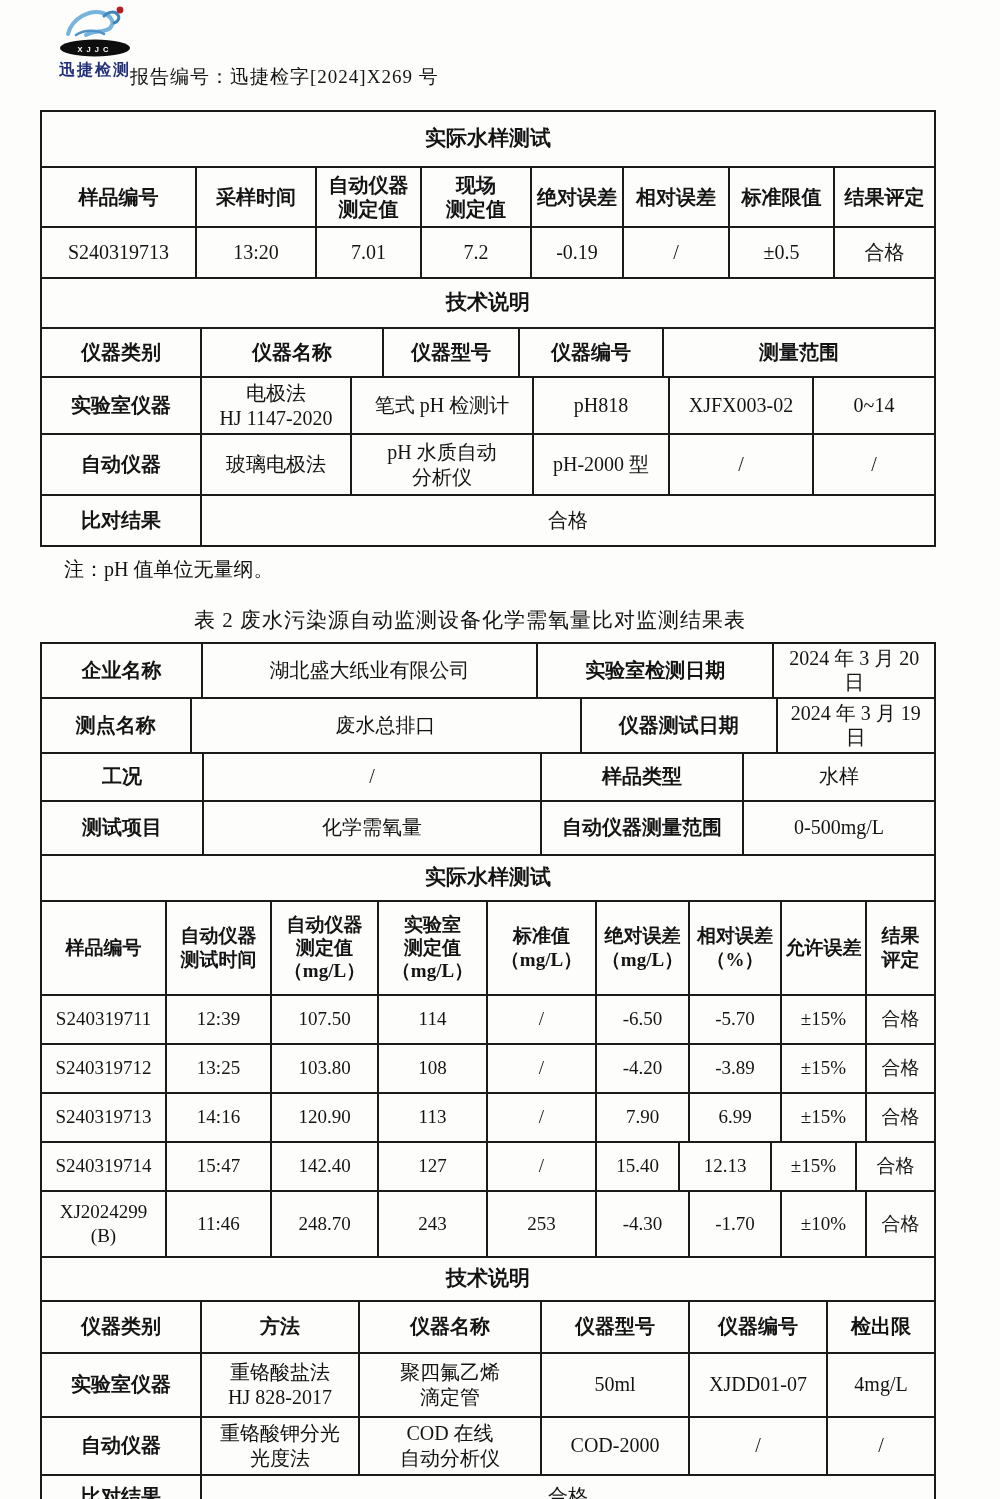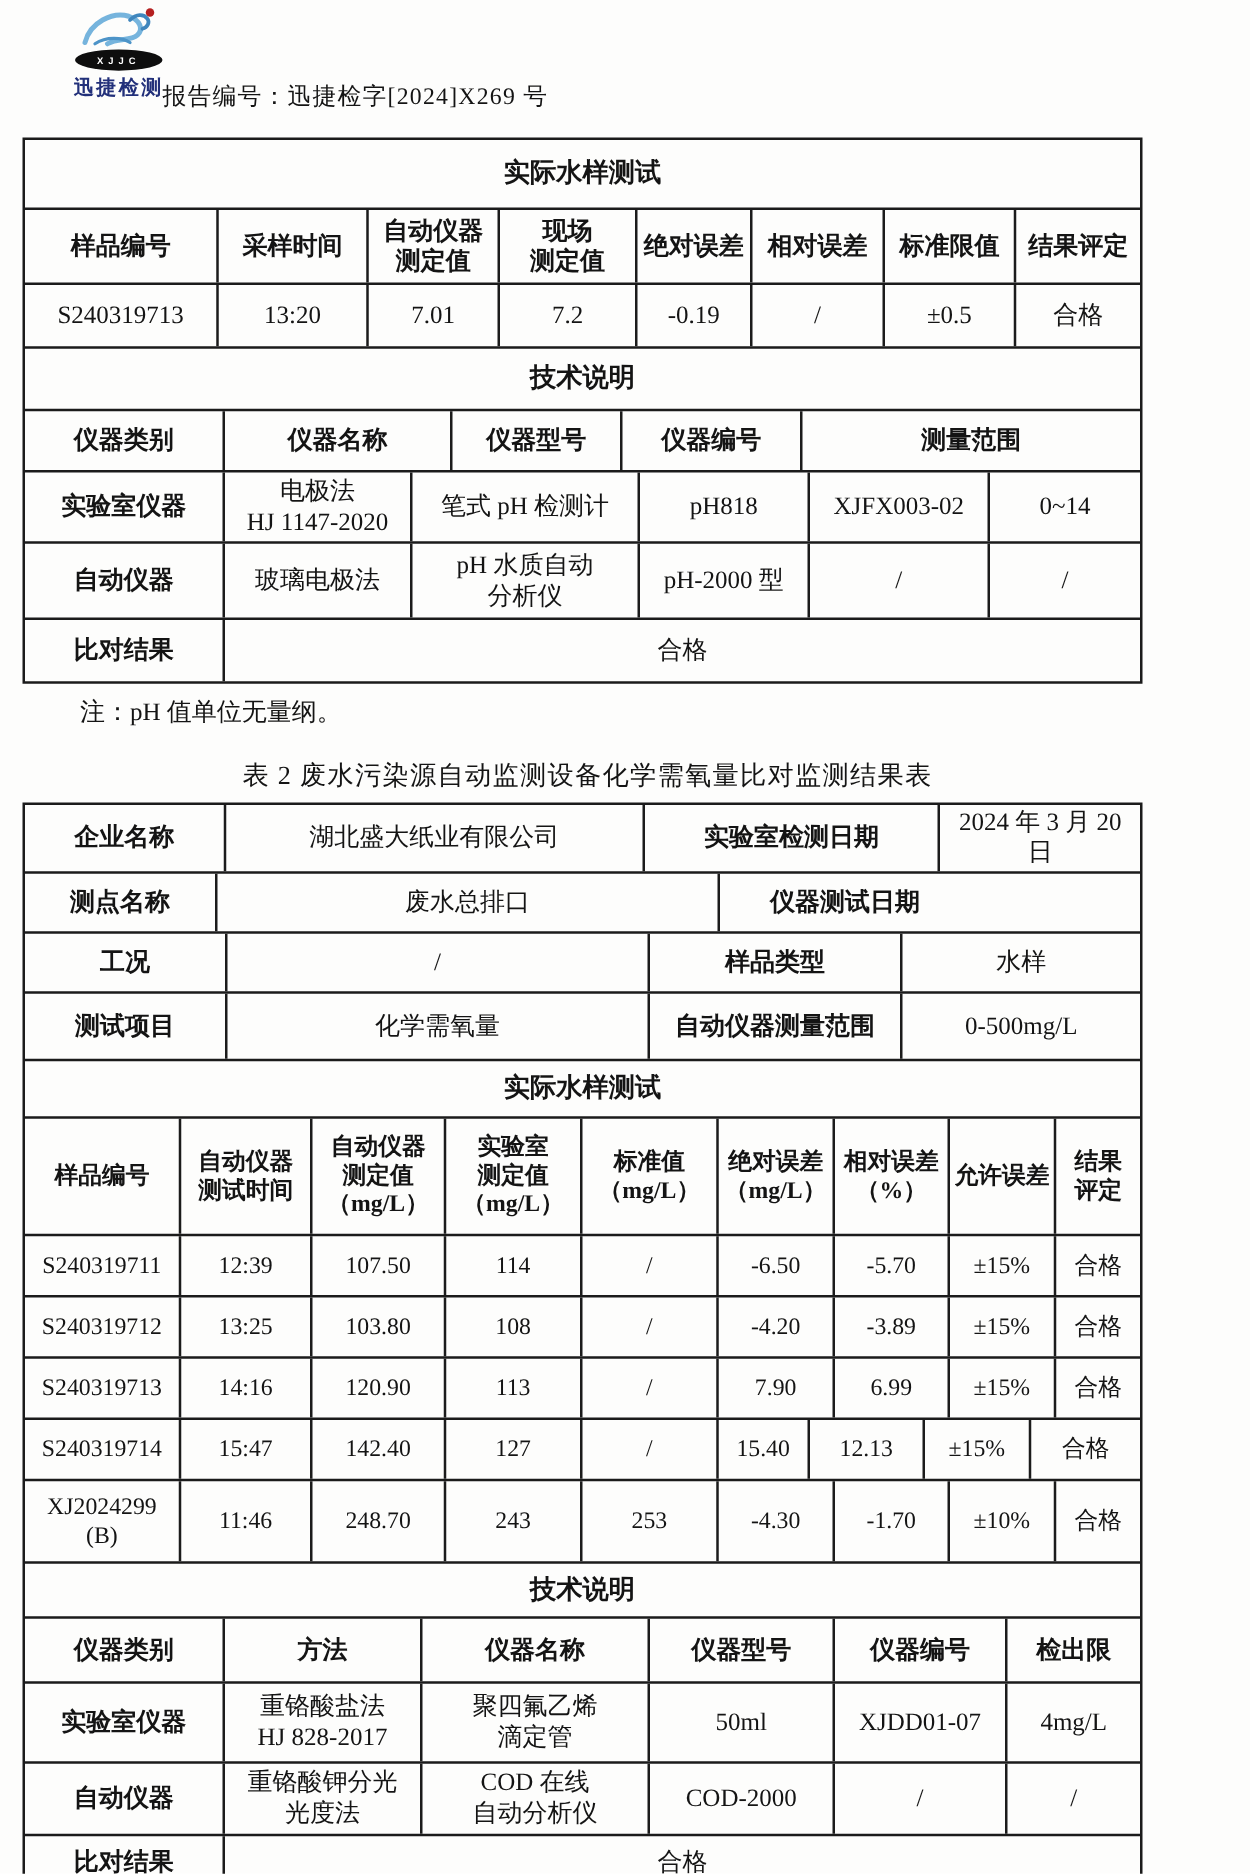--- a/index.html
+++ b/index.html
@@ -13,21 +13,21 @@
 
   
   .hdr { position:relative; height:110px; }
   .logo-box { position:absolute; left:30px; top:4px; width:130px; }
   .logo-svg { display:block; margin:0 auto; }
   .brand { text-align:center; font-weight:bold; font-size:16px; letter-spacing:2px;
            color:#22307a; margin-top:-2px; font-family:"Liberation Sans",sans-serif; }
   .report-no { position:absolute; left:130px; top:64px; font-size:19px; letter-spacing:1px; }
 
   
-  .tbl { margin-left:18px; width:896px; border:2px solid #1b1b1b; }
+  .tbl { margin-left:40px; width:896px; border:2px solid #1b1b1b; }
   .row { display:flex; align-items:stretch; }
   .row + .row { border-top:2px solid #1b1b1b; }
   .cell {
     display:flex; align-items:center; justify-content:center;
     text-align:center; white-space:pre-line;
     font-size:20px; line-height:1.22; padding:2px 3px;
     border-left:2px solid #1b1b1b;
   }
   .cell:first-child { border-left:none; }
   .grow { flex:1 1 auto; }
@@ -135,20 +135,21 @@
     <div class="row h48">
       <div class="cell bold" style="width:160px">企业名称</div>
       <div class="cell" style="width:338px">湖北盛大纸业有限公司</div>
       <div class="cell bold" style="width:238px">实验室检测日期</div>
       <div class="cell grow">2024 年 3 月 20 日</div>
     </div>
     <div class="row h48">
       <div class="cell bold" style="width:152px">测点名称</div>
       <div class="cell" style="width:402px">废水总排口</div>
       <div class="cell bold" style="width:202px">仪器测试日期</div>
+      <div class="cell grow">2024 年 3 月 19 日</div>
     </div>
     <div class="row h48">
       <div class="cell bold" style="width:160px">工况</div>
       <div class="cell" style="width:338px">/</div>
       <div class="cell bold" style="width:202px">样品类型</div>
       <div class="cell grow">水样</div>
     </div>
     <div class="row h54">
       <div class="cell bold" style="width:160px">测试项目</div>
       <div class="cell" style="width:338px">化学需氧量</div>
@@ -210,21 +211,21 @@
       <div class="cell fs19" style="width:92px">6.99</div>
       <div class="cell fs19" style="width:85px">±15%</div>
       <div class="cell fs19 grow">合格</div>
     </div>
     <div class="row h49">
       <div class="cell fs19" style="width:123px">S240319714</div>
       <div class="cell fs19" style="width:105px">15:47</div>
       <div class="cell fs19" style="width:107px">142.40</div>
       <div class="cell fs19" style="width:109px">127</div>
       <div class="cell fs19" style="width:109px">/</div>
-      <div class="cell fs19" style="width:73px">15.40</div>
+      <div class="cell fs19" style="width:83px">15.40</div>
       <div class="cell fs19" style="width:92px">12.13</div>
       <div class="cell fs19" style="width:85px">±15%</div>
       <div class="cell fs19 grow">合格</div>
     </div>
     <div class="row h66">
       <div class="cell fs19" style="width:123px">XJ2024299
 (B)</div>
       <div class="cell fs19" style="width:105px">11:46</div>
       <div class="cell fs19" style="width:107px">248.70</div>
       <div class="cell fs19" style="width:109px">243</div>

